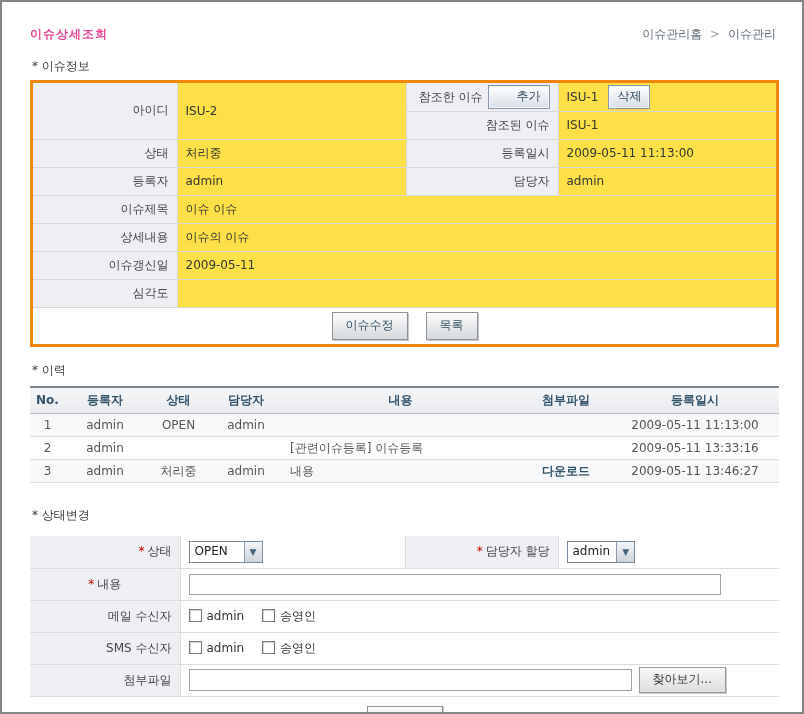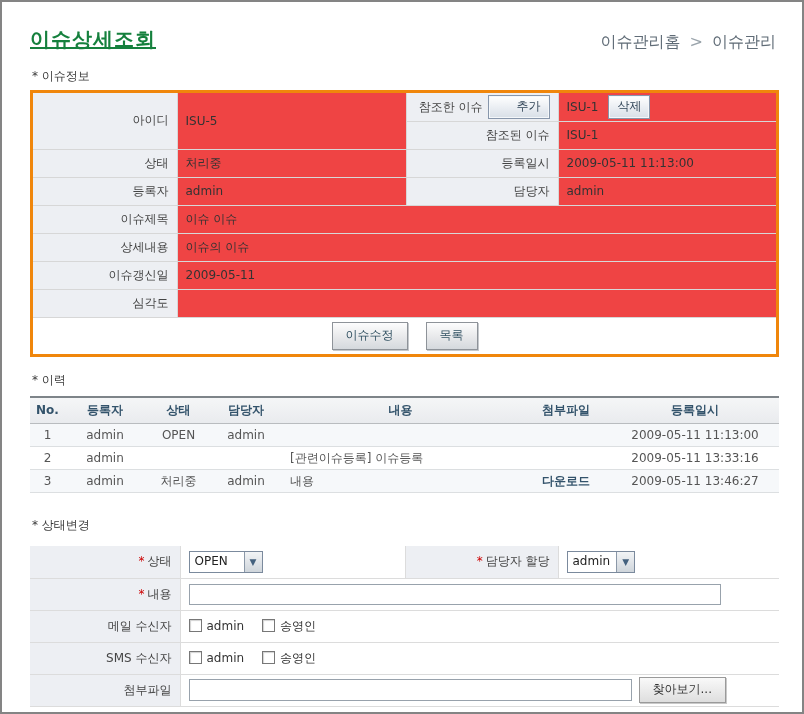--- a/index.html
+++ b/index.html
@@ -12,36 +12,36 @@
     width:804px; height:714px;
     border:2px solid #848484;
     background:#fff;
     overflow:hidden;
     position:relative;
   }
   .content { padding:24px 26px 0 28px; }
 
   
   .header-row { display:flex; justify-content:space-between; align-items:flex-end; }
-  .page-title { font-size:20px; font-weight:bold; color:#15803d; letter-spacing:1px;text-decoration:underline; }
-  .breadcrumb { font-size:16px; color:#5f6b76; }
+  .page-title { font-size:12px; font-weight:bold; color:#ec4899; letter-spacing:1px; }
+  .breadcrumb { font-size:12px; color:#5f6b76; }
   .breadcrumb .sep { color:#9aa4ab; margin:0 4px; }
   .breadcrumb .crumb { color:#5f6b76; text-decoration:none; cursor:pointer; }
 
   .section-label { font-size:12px; color:#3a3a3a; margin:15px 0 5px 2px; }
 
   
   .info-box { border:3px solid var(--accent,#F0860B); width:749px; background:#fff; }
   table.info-table { border-collapse:collapse; width:100%; table-layout:fixed; }
   table.info-table td { height:28px; border:1px solid #d7d7d7; padding:0 8px; overflow:hidden; }
   table.info-table tr:first-child td { border-top:none; }
   table.info-table td:first-child { border-left:none; }
   table.info-table td:last-child { border-right:none; }
   td.lbl { background:#edeff3; text-align:right; color:#444; }
-  td.val { background:#ef4444; text-align:left; color:#333; }
+  td.val { background:#fde047; text-align:left; color:#333; }
   .info-buttons { height:36px; display:flex; justify-content:center; align-items:center; gap:18px; background:#fff; }
 
   
   .btn-small {
     display:inline-block; padding:2px 8px 3px; font-size:12px; color:#2f4356;
     background:linear-gradient(#ffffff,#e9edf2 55%,#d8dfe7);
     border:1px solid #8796ab; box-shadow:inset 0 0 0 1px #f4f7fa;
     cursor:pointer; vertical-align:middle; font-family:inherit;
   }
   .lbl .btn-small { margin-left:5px;padding-left:28px; }
@@ -136,21 +136,21 @@
       <table class="info-table">
         <colgroup>
             <col style="width:144px">
             <col style="width:229px">
             <col style="width:152px">
             <col style="width:218px">
           </colgroup>
         <tbody>
             <tr>
           <td class="lbl" rowspan="2">아이디</td>
-          <td class="val" rowspan="2">ISU-5</td>
+          <td class="val" rowspan="2">ISU-2</td>
           <td class="lbl">
             <span>참조한 이슈</span><button class="btn-small">추가</button>
           </td>
           <td class="val">
             <span>ISU-1</span><button class="btn-small">삭제</button>
           </td>
         </tr>
         <tr>
           <td class="lbl">참조된 이슈</td>
           <td class="val">ISU-1</td>
@@ -265,21 +265,21 @@
           <span class="req">*</span><span>담당자 할당</span>
         </td>
         <td>
           <span class="combo">
             <span class="combo-text">admin</span>
             <span class="combo-arrow">▼</span>
           </span>
         </td>
       </tr>
       <tr>
-        <td class="lbl" style="text-align:right">
+        <td class="lbl" style="text-align:center">
           <span class="req">*</span><span>내용</span>
         </td>
         <td colspan="3">
           <input type="text" class="text-input input-content" value="" style="">
         </td>
       </tr>
       <tr>
         <td class="lbl" style="text-align:right">메일 수신자</td>
         <td colspan="3">
           <span class="checkbox"></span><span class="chk-label">admin</span>

